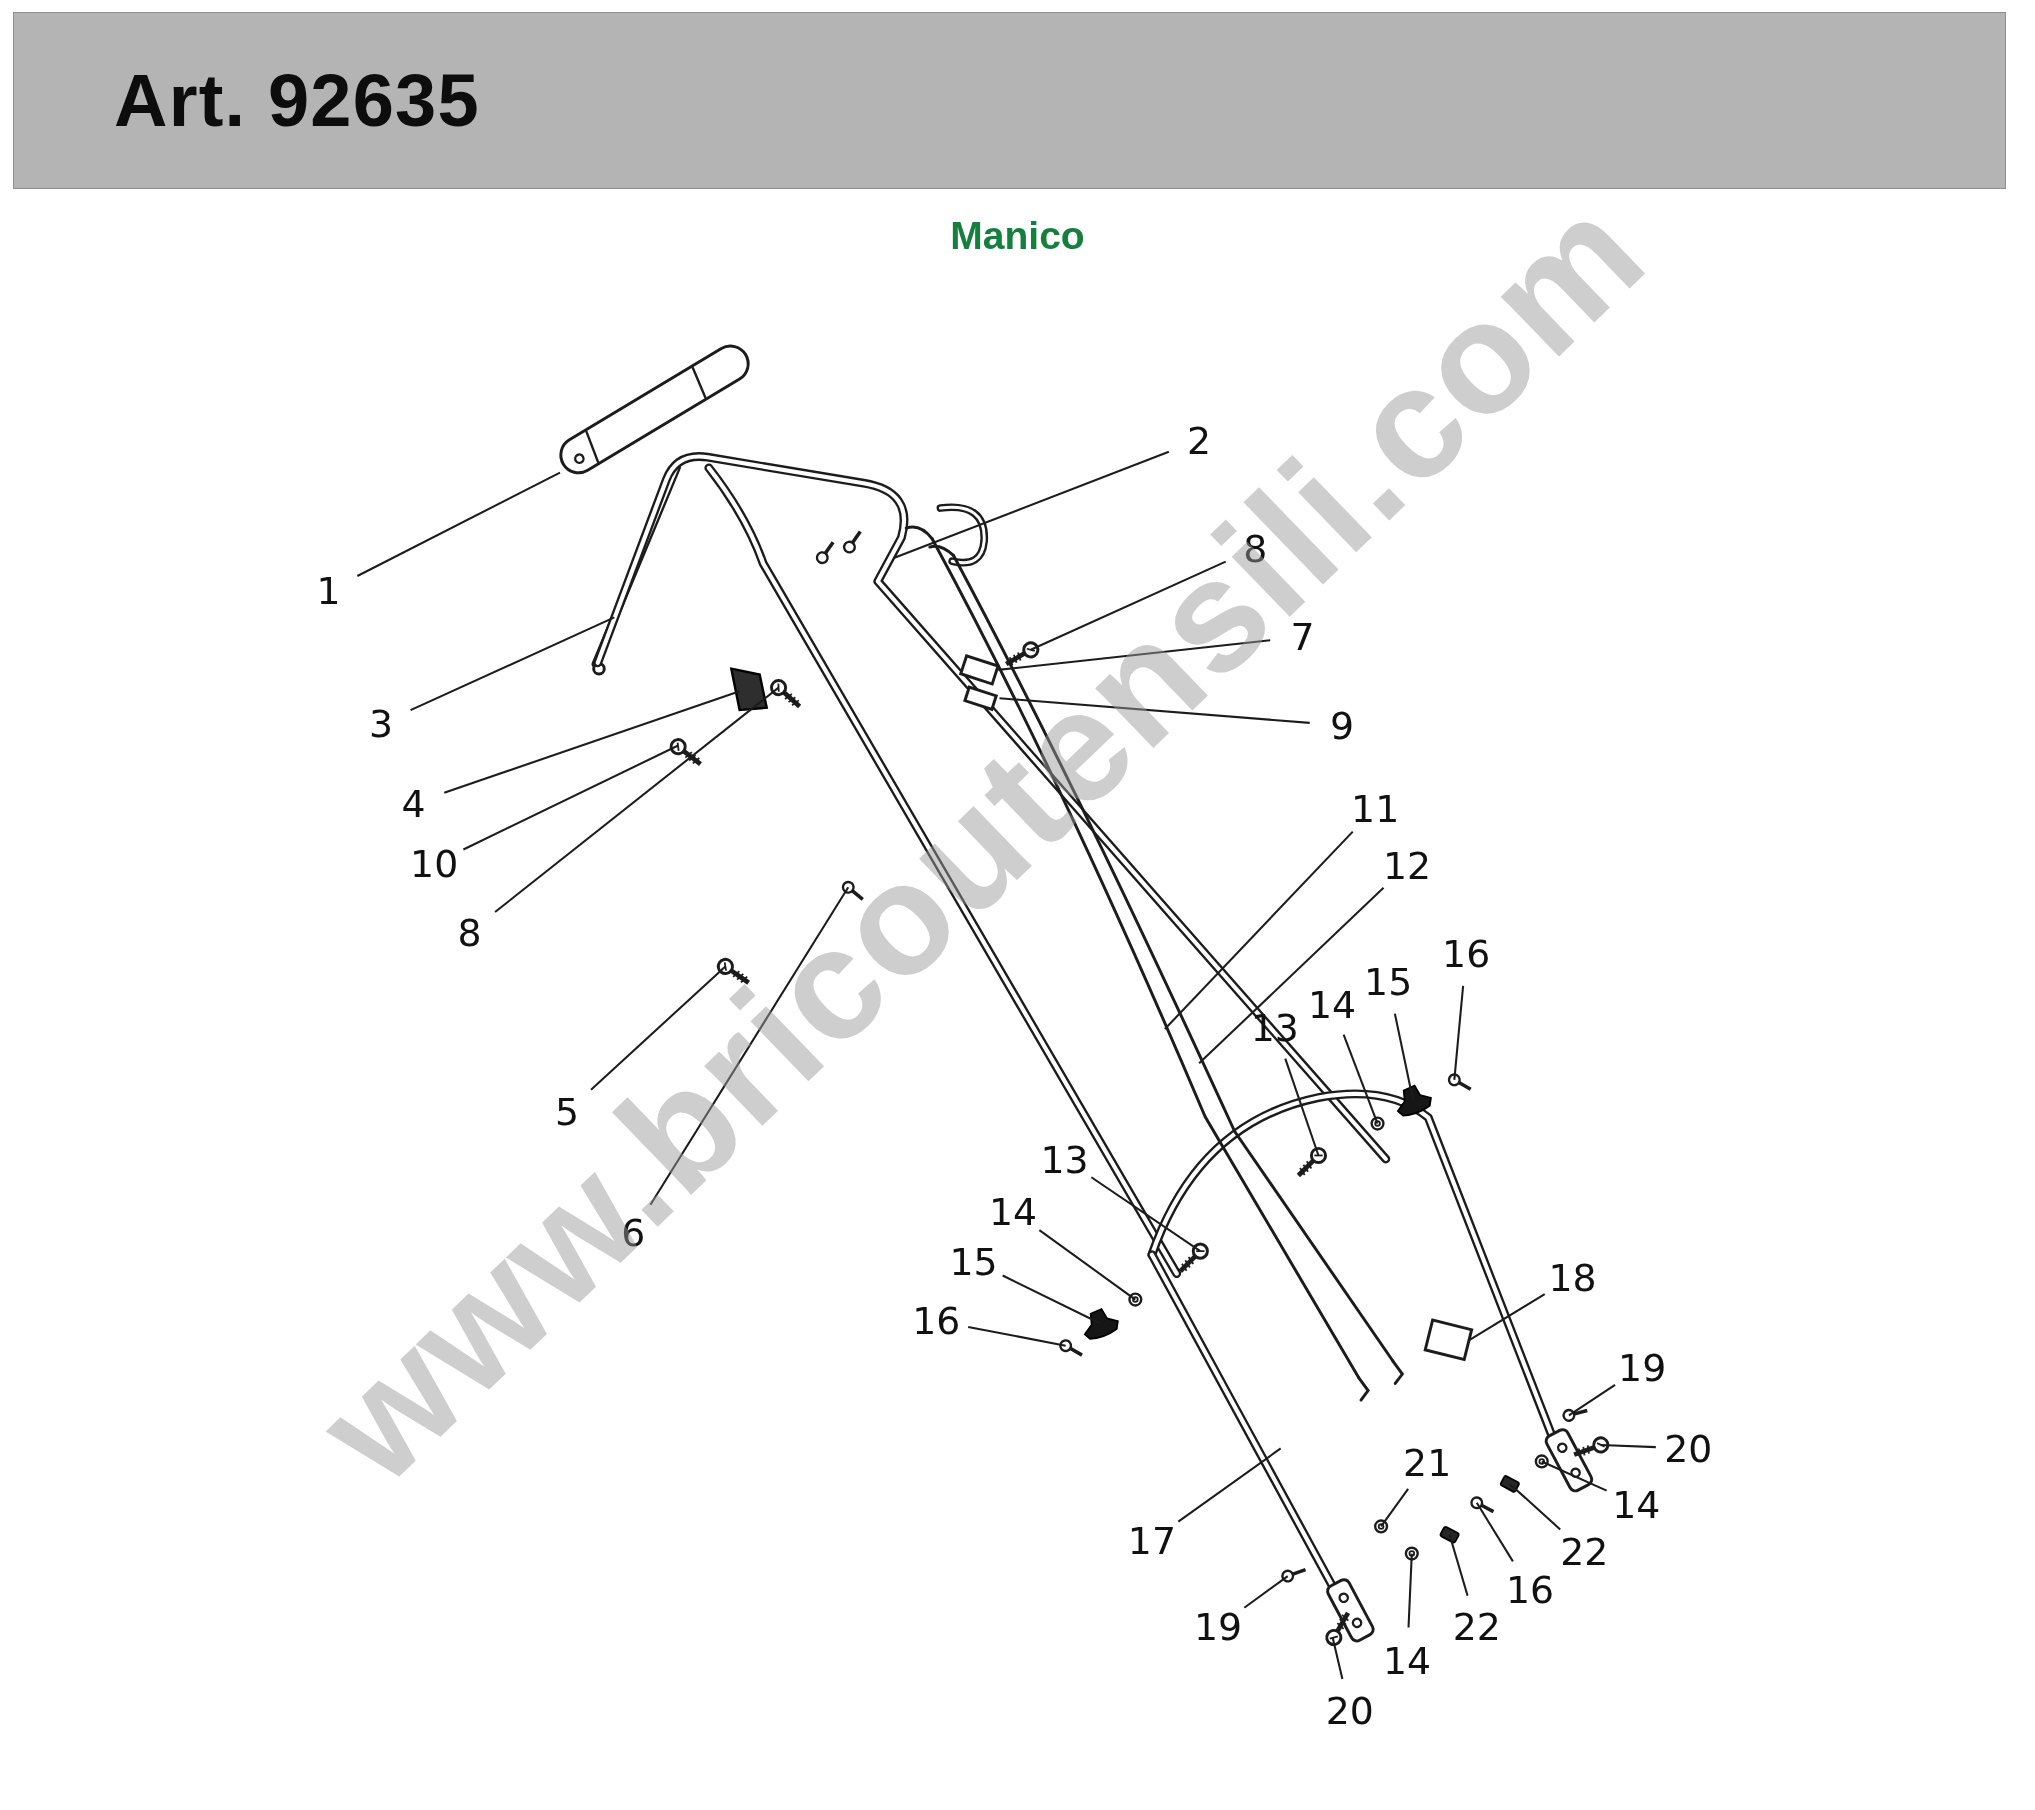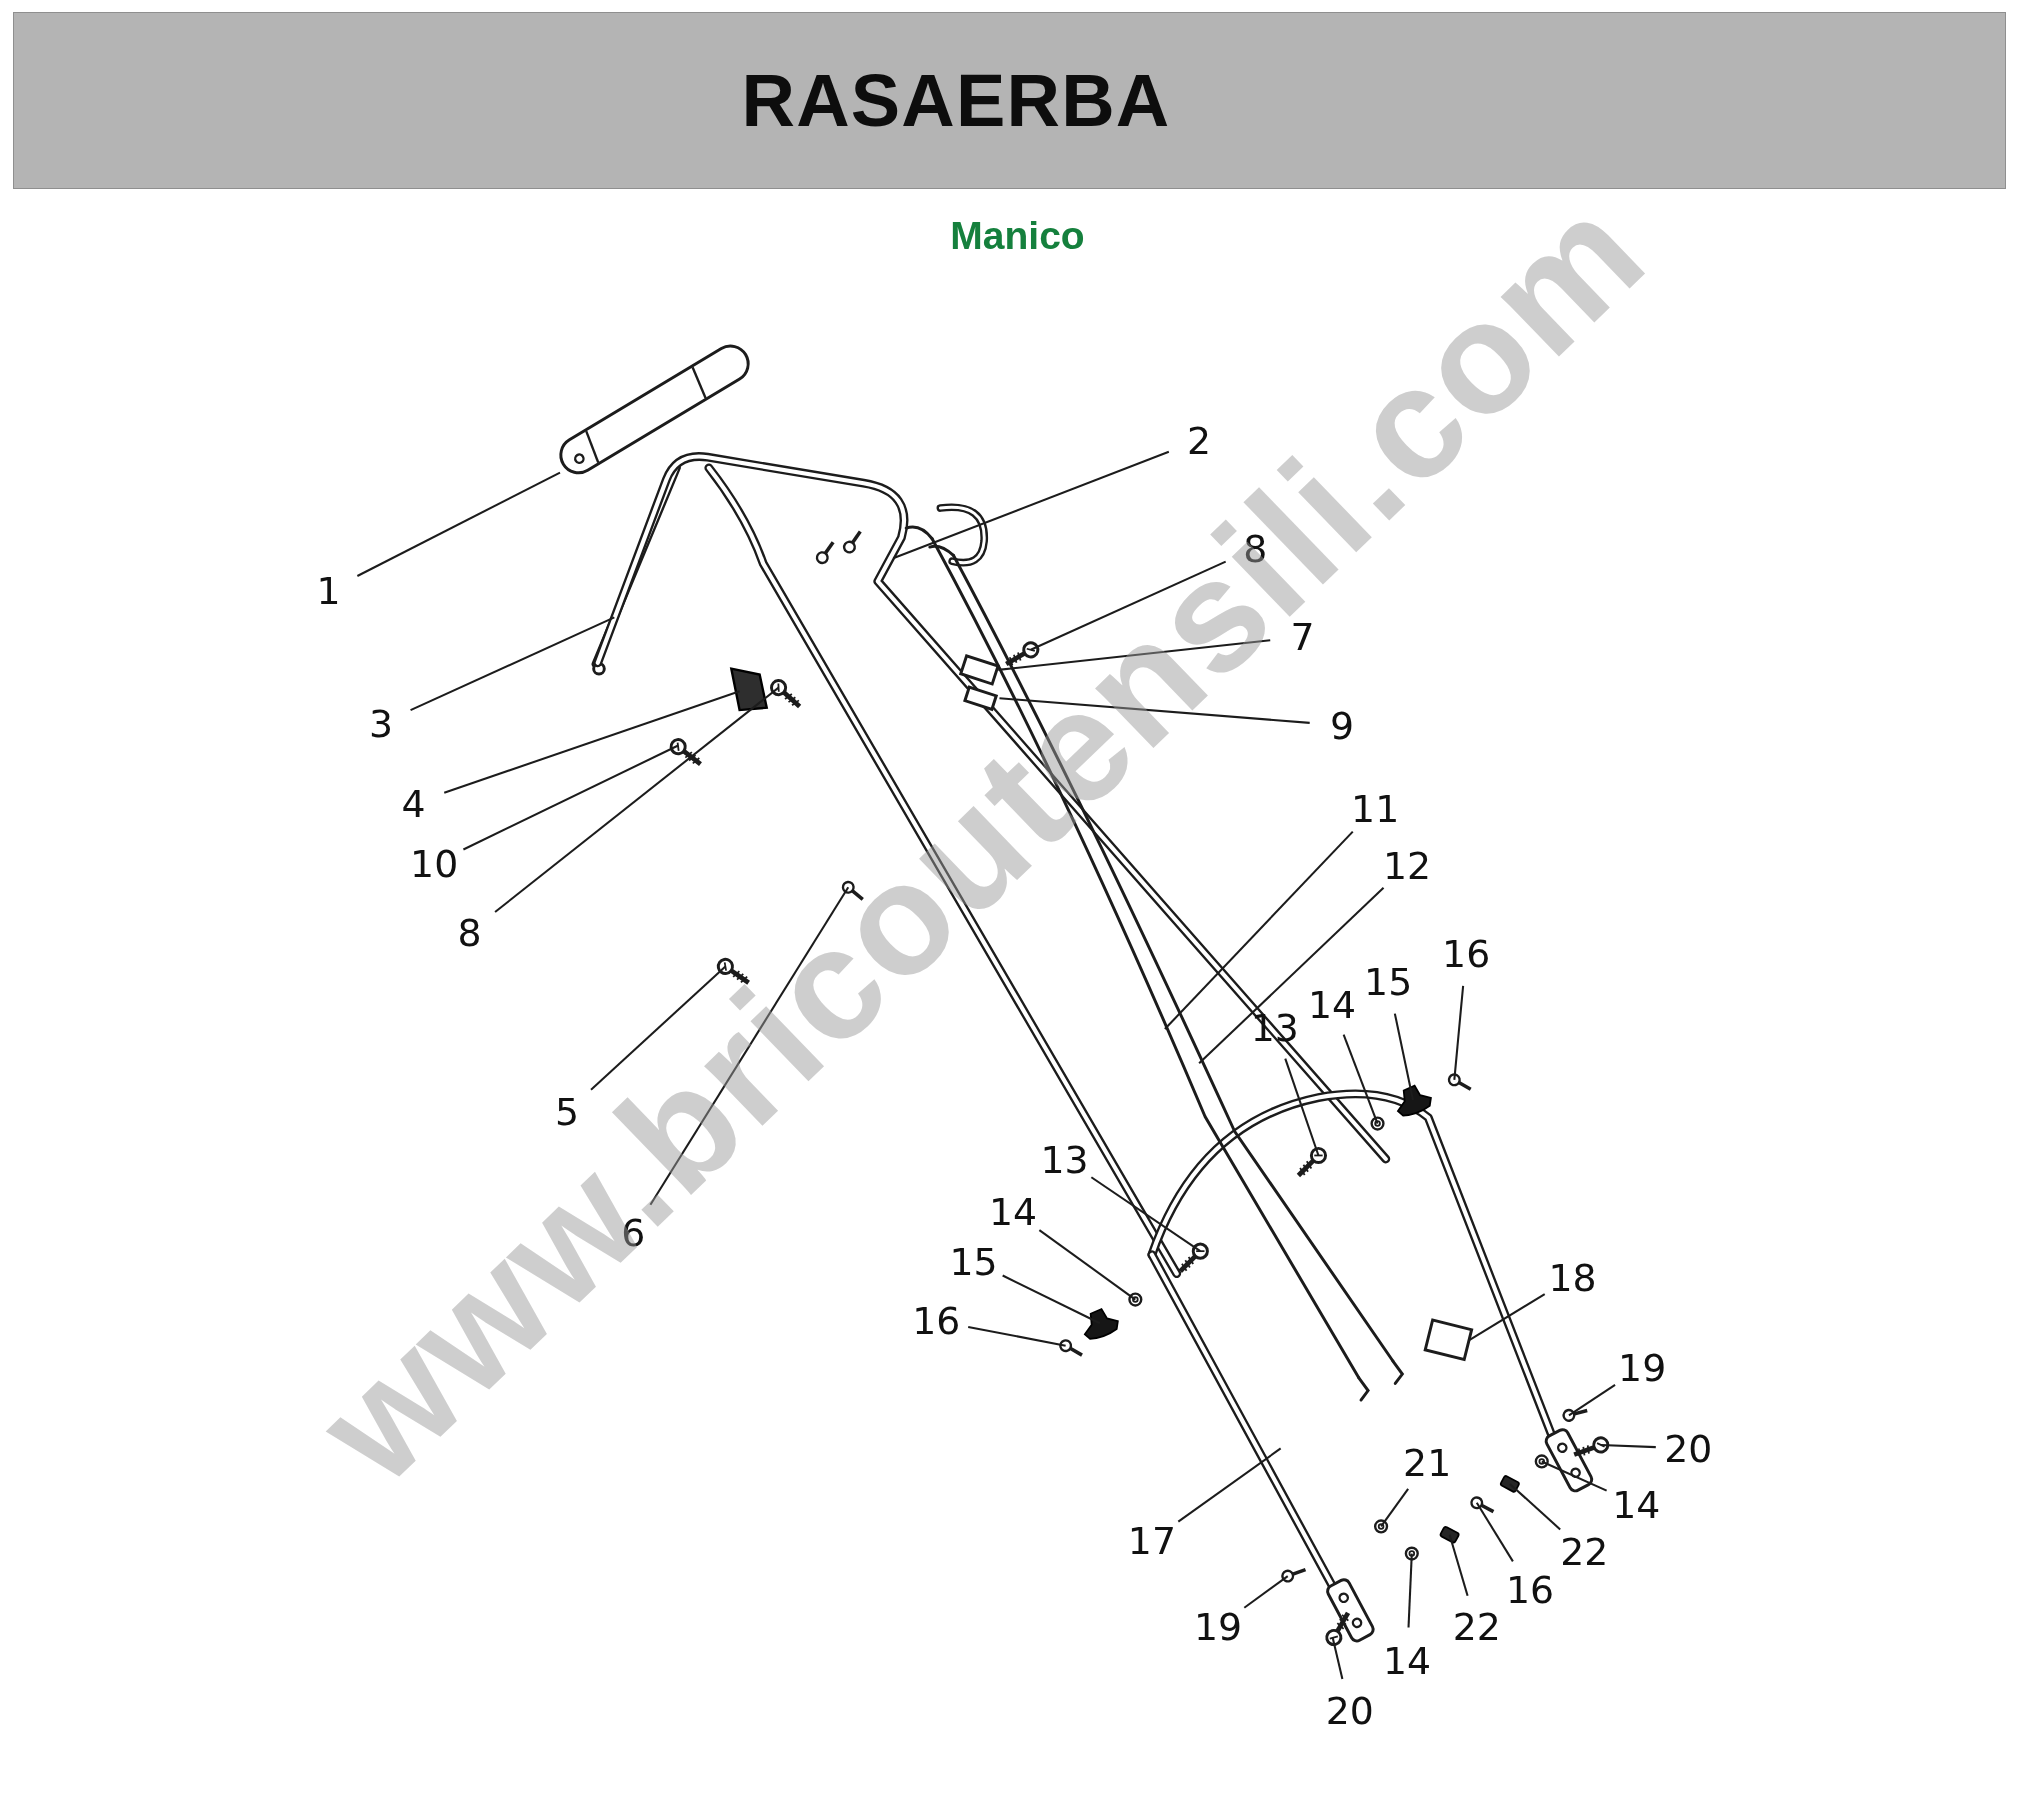--- a/index.html
+++ b/index.html
@@ -36,21 +36,21 @@
   .thin{stroke:#1c1c1c;stroke-width:4;fill:none;}
   .cable{stroke:#1c1c1c;stroke-width:5;fill:none;stroke-linecap:round;}
   .leader{stroke:#1c1c1c;stroke-width:3.5;}
   .callout{font-family:"DejaVu Sans",sans-serif;font-size:64px;fill:#111;
            text-anchor:middle;}
 </style>
 </head>
 <body>
 
 <div class="header">
-  <span class="h-product">RASAERBA</span>
+  <span class="h-art">Art. 92635</span>
 </div>
 
 <div class="subtitle">Manico</div>
 
 <svg class="diagram" width="2035" height="1810" viewBox="0 0 3445 3064" xmlns="http://www.w3.org/2000/svg">
   <defs>
     <g id="scr" stroke="#1c1c1c">
       <line x1="10" y1="0" x2="48" y2="0" stroke-width="8"></line>
       <line x1="24" y1="-7" x2="21" y2="7" stroke-width="3"></line>
       <line x1="32" y1="-7" x2="29" y2="7" stroke-width="3"></line>

